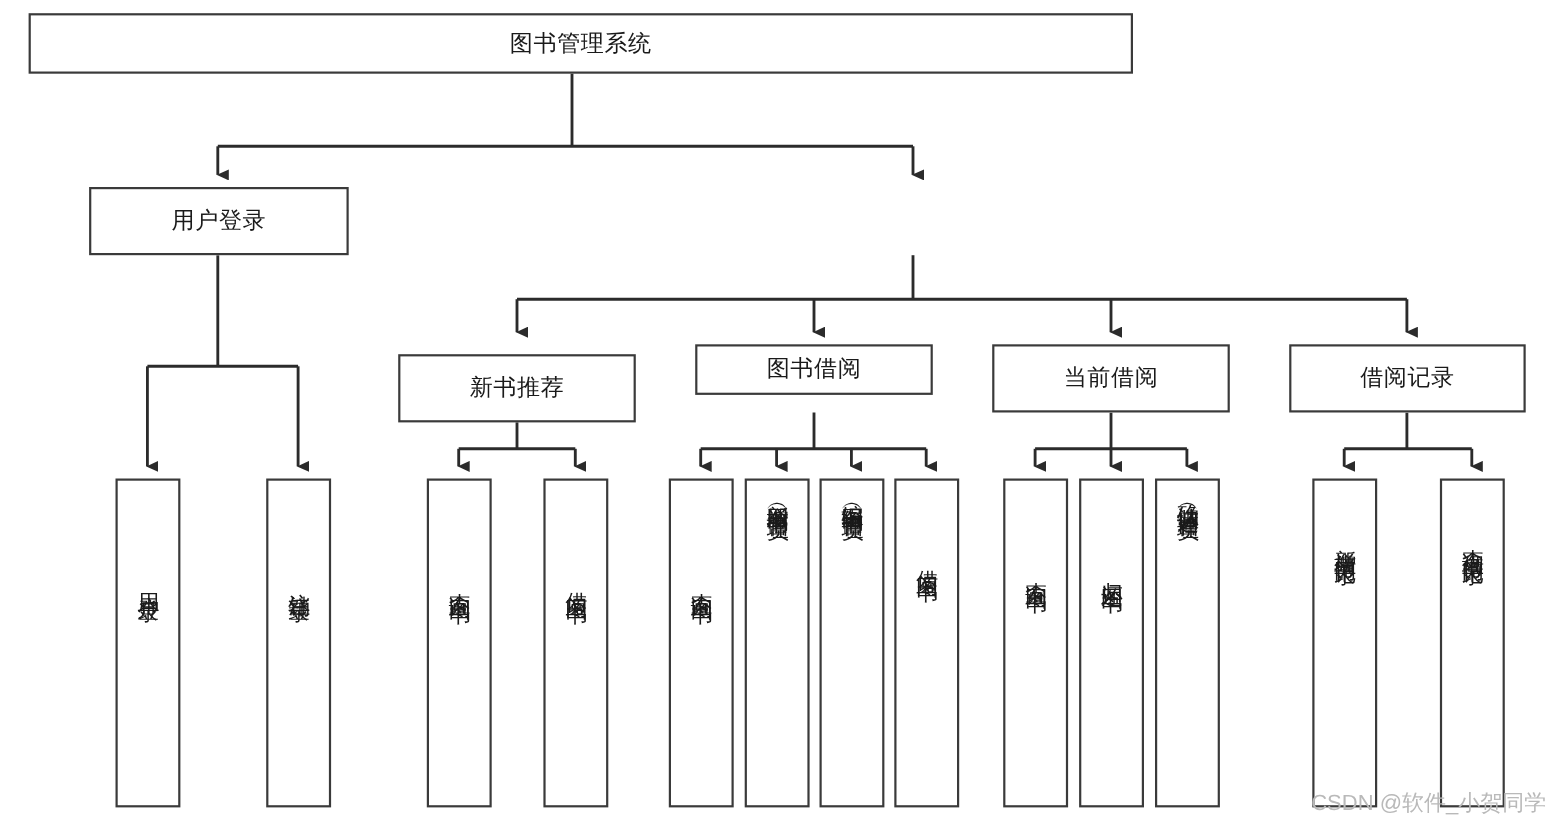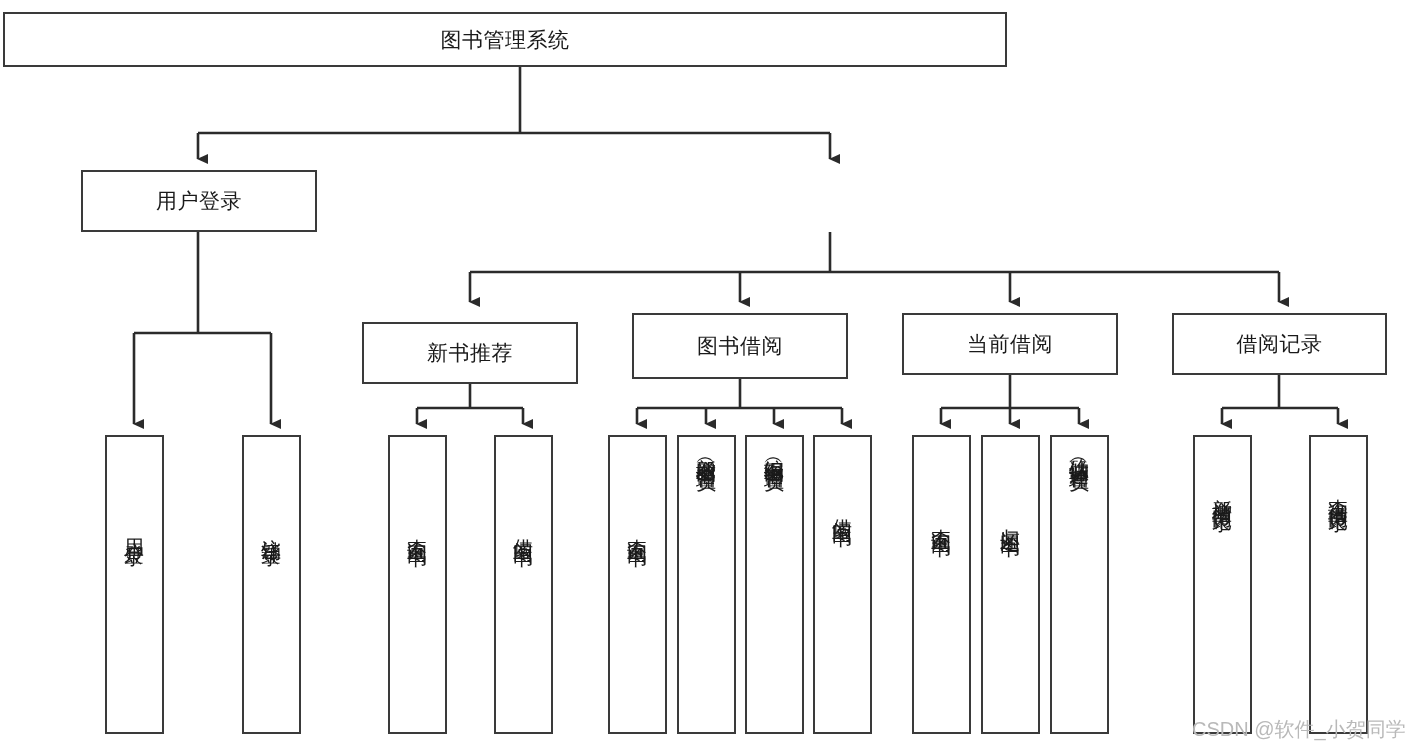--- a/index.html
+++ b/index.html
@@ -122,32 +122,32 @@
       <path d="M1010,408 L1010,424" marker-end="url(#arw)"></path>
       <path d="M1079,408 L1079,424" marker-end="url(#arw)"></path>
 
       <path d="M1279,375 L1279,408"></path>
       <path d="M1222,408 L1338,408"></path>
       <path d="M1222,408 L1222,424" marker-end="url(#arw)"></path>
       <path d="M1338,408 L1338,424" marker-end="url(#arw)"></path>
     </g>
   </svg>
 
-  <div class="node h root" style="left:3px; top:12px; width:1004px; height:55px;">
+  <div class="node h root" style="left:26px; top:12px; width:1004px; height:55px;">
     <span class="label">图书管理系统</span>
   </div>
 
   <div class="node h" style="left:81px; top:170px; width:236px; height:62px;">
     <span class="label">用户登录</span>
   </div>
 
   <div class="node h" style="left:362px; top:322px; width:216px; height:62px;">
     <span class="label">新书推荐</span>
   </div>
-  <div class="node h" style="left:632px; top:313px; width:216px; height:66px;">
+  <div class="node h" style="left:632px; top:313px; width:216px; height:46px;">
     <span class="label">图书借阅</span>
   </div>
   <div class="node h" style="left:1172px; top:313px; width:215px; height:62px;">
     <span class="label">借阅记录</span>
   </div>
   <div class="node h" style="left:902px; top:313px; width:216px; height:62px;">
     <span class="label">当前借阅</span>
   </div>
 
   <div class="node v" style="left:105px; top:435px; width:59px; height:299px; padding-top:86px;">

